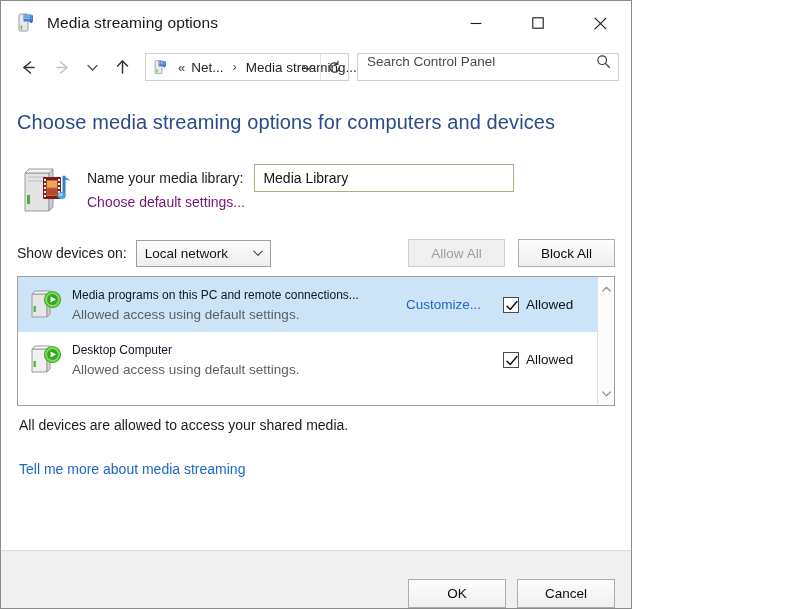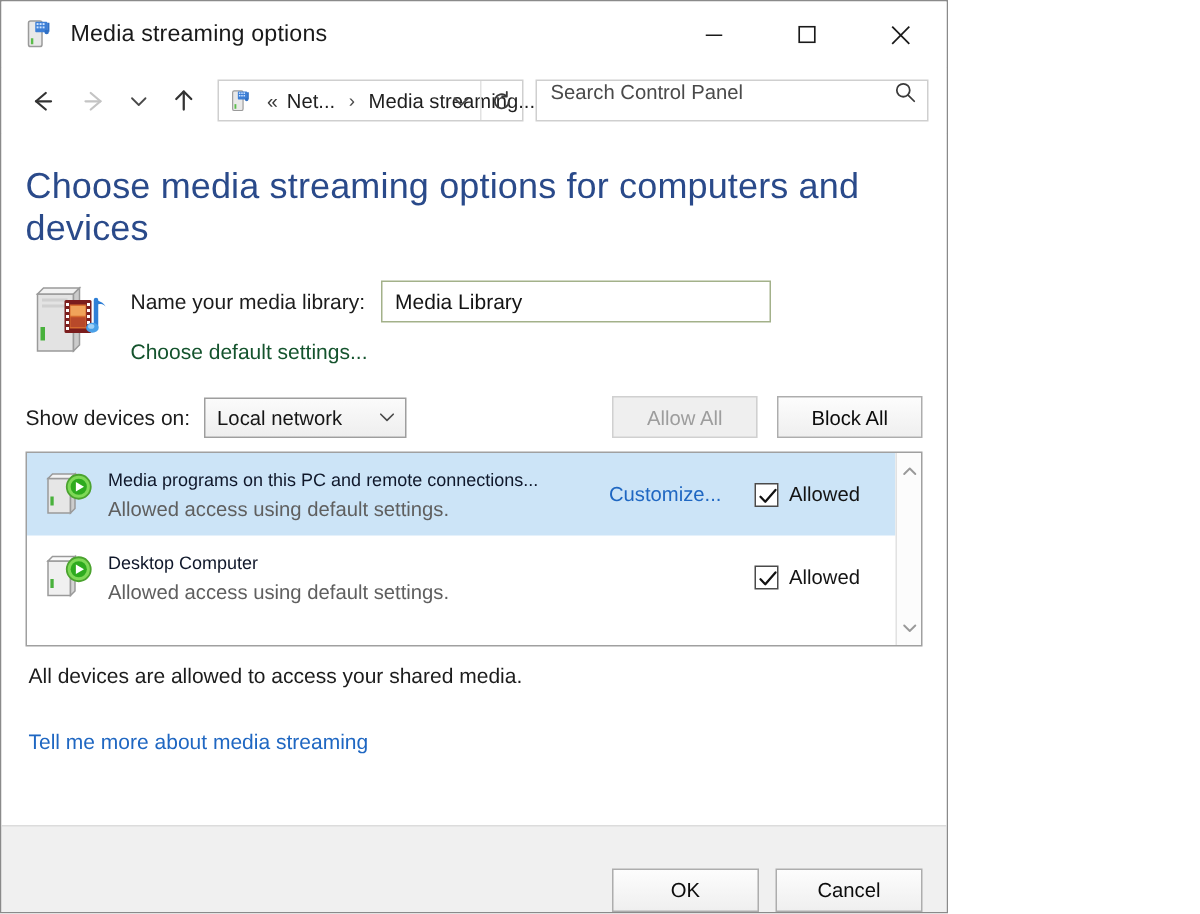--- a/index.html
+++ b/index.html
@@ -146,25 +146,25 @@
   
   .content {
     flex: 1;
     background: #ffffff;
     padding: 22px 16px 0 16px;
     position: relative;
     overflow: hidden;
   }
 
   .page-title {
-    font-size: 24px;
+    font-size: 20px;
     color: #2a4a8a;
     font-weight: normal;
     letter-spacing: .1px;
-    margin-bottom: 19px;
+    margin-bottom: 29px;
   }
 
   .lib-row {
     display: flex;
     align-items: flex-start;
     gap: 0;
   }
   .lib-icon {
     width: 58px; height: 54px;
     position: relative;
@@ -190,23 +190,23 @@
     border: 1px solid #a3b18a;
     background: #ffffff;
     padding: 0 8px;
     font-family: "Liberation Sans", sans-serif;
     font-size: 14px;
     color: #141414;
     outline: none;
   }
   .lib-link {
     display: inline-block;
-    margin-top: 10px;
+    margin-top: 0;
     font-size: 14px;
-    color: #14532d;
+    color: #701a75;
     cursor: pointer;
   }
 
   
   .showrow {
     display: flex;
     align-items: center;
     margin-top: 20px;
     height: 28px;
   }

